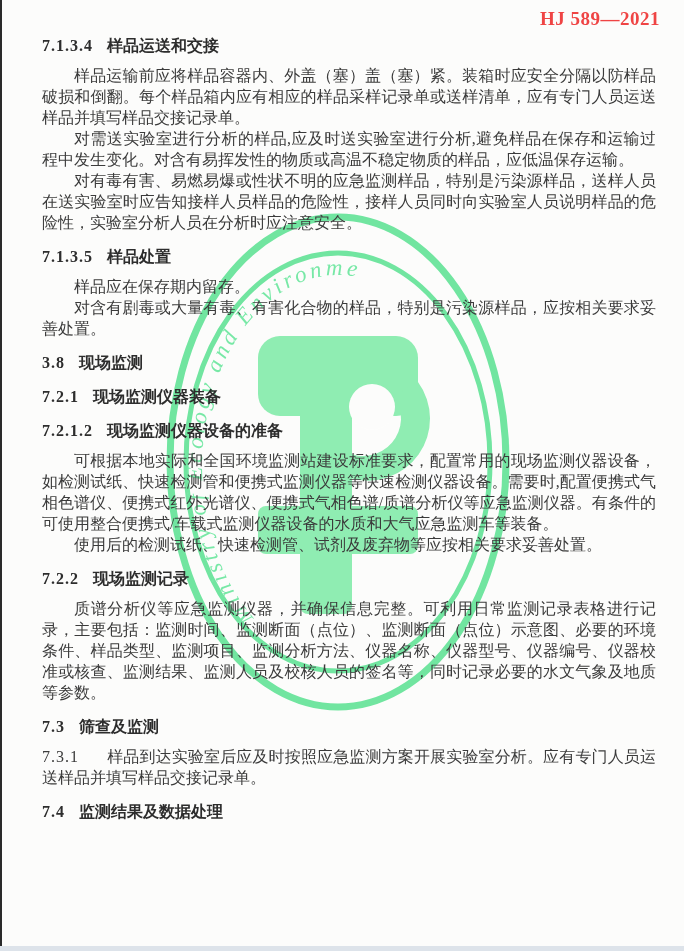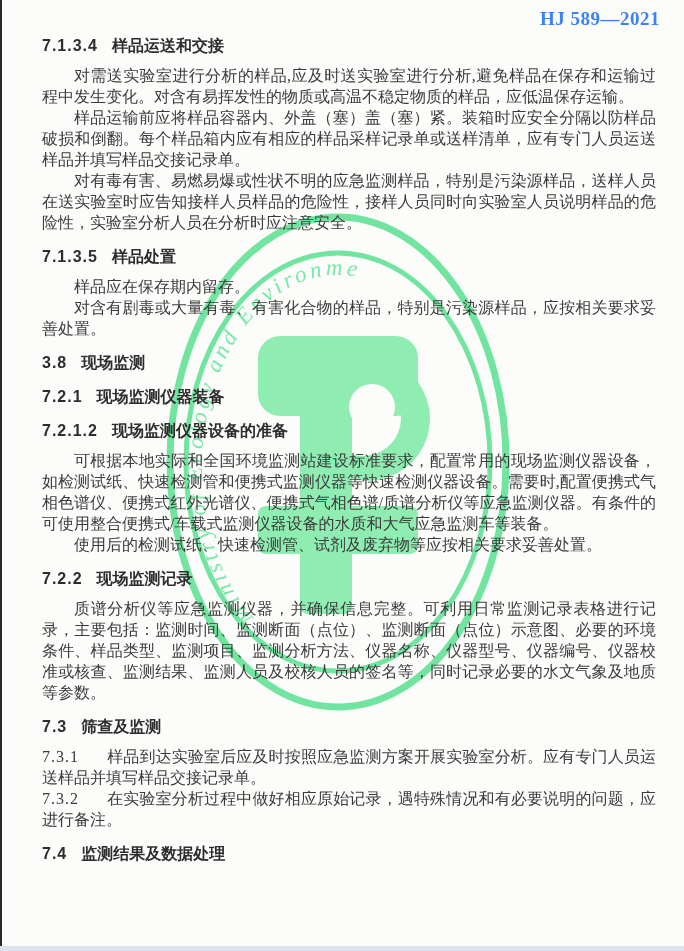--- a/index.html
+++ b/index.html
@@ -7,27 +7,27 @@
     width:684px;height:951px;overflow:hidden;position:relative;
     background:#fcfcfb;
     font-family:"Liberation Serif","DejaVu Serif",serif;
     color:#3a3a3a;
   }
   .page{position:relative;width:684px;height:951px;}
   .scan-left-line{position:absolute;left:0;top:0;width:2px;height:100%;background:#2a2a2a;z-index:3;}
   .scan-bottom-strip{position:absolute;left:0;bottom:0;width:100%;height:5px;background:#dde3ea;z-index:3;}
   .header{position:absolute;top:8px;right:24px;z-index:2;
     font-family:"Liberation Serif","DejaVu Serif",serif;
-    font-weight:bold;font-size:19px;color:#3b82f6;letter-spacing:.5px;}
+    font-weight:bold;font-size:19px;color:#ef4444;letter-spacing:.5px;}
   .watermark{position:absolute;left:0;top:0;z-index:1;pointer-events:none;}
   .wm-ring-text{font-family:"Liberation Serif","DejaVu Serif",serif;
     font-style:italic;font-size:23px;letter-spacing:3.5px;}
   .content{position:absolute;left:0;top:0;width:684px;z-index:2;
     padding:36px 28px 0 42px;box-sizing:border-box;}
-  .h-block{font-family:Liberation Sans, sans-serif;
+  .h-block{font-family:Liberation Serif, serif;
     font-weight:bold;font-size:16px;line-height:20px;color:#2d2d2d;
     margin:14px 0 9px 0;}
   .h-block .h-num{margin-right:14px;letter-spacing:1px;}
   .para{font-size:16px;line-height:21px;margin:0;text-align:justify;
     text-indent:2em;color:#3b3b3b;}
   .para.no-indent{text-indent:0;}
   .para .cl-num{letter-spacing:1px;margin-right:28px;}
   .content > .h-block:first-child{margin-top:0;}
 </style>
 </head>
@@ -54,33 +54,32 @@
       </g>
     </g>
   </svg>
 
   <div class="header">
     <span>HJ 589—2021</span>
   </div>
 
   <div class="content">
       <div class="h-block"><span class="h-num">7.1.3.4</span><span>样品运送和交接</span></div>
+      <p class="para"><span>样品运输前应将样品容器内、外盖（塞）盖（塞）紧。装箱时应安全分隔以防样品破损和倒翻。每个样品箱内应有相应的样品采样记录单或送样清单，应有专门人员运送样品并填写样品交接记录单。</span></p>
       <p class="para"><span>对需送实验室进行分析的样品,应及时送实验室进行分析,避免样品在保存和运输过程中发生变化。对含有易挥发性的物质或高温不稳定物质的样品，应低温保存运输。</span></p>
-      <p class="para"><span>样品运输前应将样品容器内、外盖（塞）盖（塞）紧。装箱时应安全分隔以防样品破损和倒翻。每个样品箱内应有相应的样品采样记录单或送样清单，应有专门人员运送样品并填写样品交接记录单。</span></p>
       <p class="para"><span>对有毒有害、易燃易爆或性状不明的应急监测样品，特别是污染源样品，送样人员在送实验室时应告知接样人员样品的危险性，接样人员同时向实验室人员说明样品的危险性，实验室分析人员在分析时应注意安全。</span></p>
       <div class="h-block"><span class="h-num">7.1.3.5</span><span>样品处置</span></div>
       <p class="para"><span>样品应在保存期内留存。</span></p>
       <p class="para"><span>对含有剧毒或大量有毒、有害化合物的样品，特别是污染源样品，应按相关要求妥善处置。</span></p>
       <div class="h-block"><span class="h-num">3.8</span><span>现场监测</span></div>
       <div class="h-block"><span class="h-num">7.2.1</span><span>现场监测仪器装备</span></div>
       <div class="h-block"><span class="h-num">7.2.1.2</span><span>现场监测仪器设备的准备</span></div>
       <p class="para"><span>可根据本地实际和全国环境监测站建设标准要求，配置常用的现场监测仪器设备，如检测试纸、快速检测管和便携式监测仪器等快速检测仪器设备。需要时,配置便携式气相色谱仪、便携式红外光谱仪、便携式气相色谱/质谱分析仪等应急监测仪器。有条件的可使用整合便携式/车载式监测仪器设备的水质和大气应急监测车等装备。</span></p>
       <p class="para"><span>使用后的检测试纸、快速检测管、试剂及废弃物等应按相关要求妥善处置。</span></p>
       <div class="h-block"><span class="h-num">7.2.2</span><span>现场监测记录</span></div>
       <p class="para"><span>质谱分析仪等应急监测仪器，并确保信息完整。可利用日常监测记录表格进行记录，主要包括：监测时间、监测断面（点位）、监测断面（点位）示意图、必要的环境条件、样品类型、监测项目、监测分析方法、仪器名称、仪器型号、仪器编号、仪器校准或核查、监测结果、监测人员及校核人员的签名等，同时记录必要的水文气象及地质等参数。</span></p>
       <div class="h-block"><span class="h-num">7.3</span><span>筛查及监测</span></div>
       <p class="para no-indent"><span class="cl-num">7.3.1</span><span>样品到达实验室后应及时按照应急监测方案开展实验室分析。应有专门人员运送样品并填写样品交接记录单。</span></p>
-      <p class="para no-indent"><span class="cl-num">7.3.2</span><span>在实验室分析过程中做好相应原始记录，遇特殊情况和有必要说明的问题，应进行备注。</span></p>
       <div class="h-block"><span class="h-num">7.4</span><span>监测结果及数据处理</span></div>
     </div>
 
   <div class="scan-bottom-strip"></div>
 </div>
 
 </body></html>

